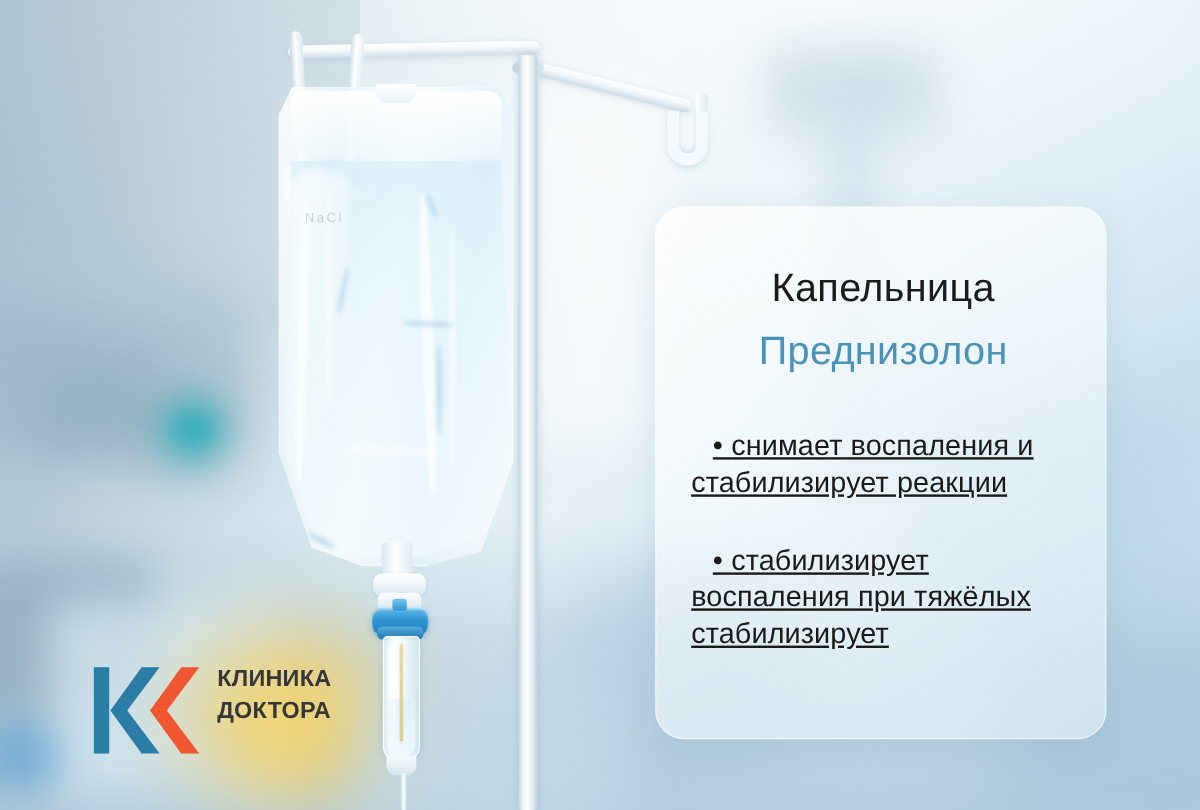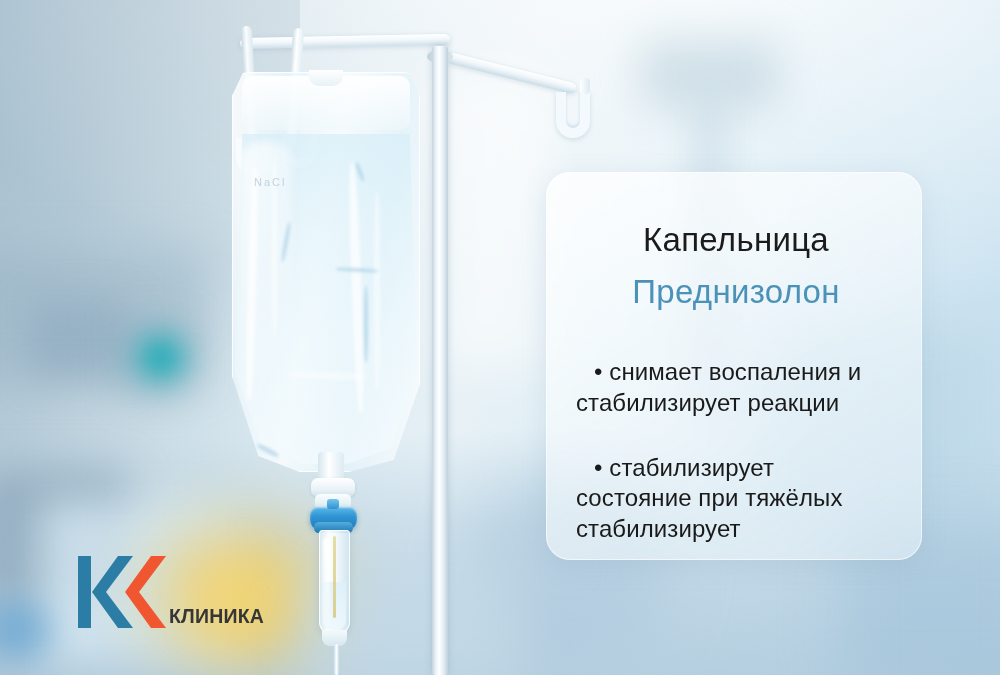--- a/index.html
+++ b/index.html
@@ -143,21 +143,21 @@
     position: absolute; left: 0; top: 112px; width: 36px; height: 38px;
     border: 10px solid #f2f9fc;
     border-top: none;
     border-radius: 0 0 22px 22px;
     box-sizing: border-box;
     box-shadow: 0 2px 4px rgba(130,160,180,.25);
   }
 
   
   .bag {
-    position: absolute; left: 232px; top: 72px; width: 188px; height: 400px;
+    position: absolute; left: 232px; top: 72px; width: 172px; height: 400px; padding-left: 24px;
   }
   .bag-body {
     position: absolute; inset: 0;
     background:
       linear-gradient(100deg, rgba(255,255,255,.88) 0%, rgba(236,247,252,.80) 22%,
                       rgba(249,253,255,.86) 46%, rgba(228,243,250,.82) 70%, rgba(255,255,255,.80) 100%);
     border-radius: 18px 18px 30px 30px / 14px 14px 52px 52px;
     box-shadow:
       0 4px 18px rgba(120,155,180,.28),
       inset 0 0 0 1px rgba(255,255,255,.85);
@@ -268,21 +268,21 @@
     border-radius: 0 0 8px 8px;
   }
   .tube {
     position: absolute; left: 334px; top: 644px; width: 5px; height: 31px;
     background: linear-gradient(90deg, rgba(206,228,240,.9), rgba(255,255,255,.95), rgba(200,224,237,.9));
     border-radius: 3px;
   }
 
   
   .card {
-    position: absolute; left: 546px; top: 172px; width: 376px; height: 388px;
+    position: absolute; left: 546px; top: 172px; width: 376px; height: 444px;
     border-radius: 24px;
     background: linear-gradient(150deg, rgba(255,255,255,.80) 0%, rgba(250,253,254,.72) 30%,
                                 rgba(243,249,252,.66) 58%, rgba(233,244,250,.58) 100%);
     box-shadow: 0 6px 26px rgba(120,155,180,.18), inset 0 0 0 1px rgba(255,255,255,.60);
     backdrop-filter: blur(3px);
   }
   .card-inner {
     position: absolute; inset: 0;
     padding: 48px 26px 26px 30px;
     box-sizing: border-box;
@@ -307,27 +307,27 @@
   }
   .benefits { margin-top: 46px; }
   .benefit {
     font-size: 24px;
     color: #1a1a1a;
     line-height: 1.28;
     letter-spacing: .1px;
     margin: 0 0 34px 0;
   }
   .benefit:last-child { margin-bottom: 15px; }
-  .benefit .b-line { display: block; }
+  .benefit .b-line { display: block; text-decoration: underline; }
   .benefit .b-line.indent { text-indent: 18px; }
 
   
   .logo {
     position: absolute; left: 78px; top: 554px;
-    display: flex; align-items: flex-end; gap: 3px;
+    display: flex; align-items: flex-start; gap: 15px;
   }
   .logo-mark { width: 88px; height: 76px; display: block; }
   .logo-text {
     font-size: 19.5px;
     font-weight: bold;
     color: #363636;
     line-height: 1.33;
     letter-spacing: .2px;
     text-transform: uppercase;
   }
@@ -424,31 +424,32 @@
             <span>снимает воспаления и</span>
           </span>
           <span class="b-line">стабилизирует реакции</span>
         </p>
 
         <p class="benefit">
           <span class="b-line indent">
             <span>•</span>
             <span>стабилизирует</span>
           </span>
-          <span class="b-line">состояние при тяжёлых</span>
+          <span class="b-line">воспаления при тяжёлых</span>
           <span class="b-line">стабилизирует</span>
         </p>
       </div>
     </div>
   </div>
 
   <div class="logo">
     <svg class="logo-mark" viewBox="0 0 88 76">
       <rect x="0" y="2" width="13" height="72" fill="#2b7da6"></rect>
       <polygon points="14,38 40,2 55,2 28,38 55,74 40,74" fill="#2b7da6"></polygon>
       <polygon points="47,38 73,2 88,2 61,38 88,74 73,74" fill="#f0562f"></polygon>
     </svg>
     <div class="logo-text">
       <span>КЛИНИКА</span>
+      <span>ДОКТОРА</span>
     </div>
   </div>
 
 </div>
 
 </body></html>

